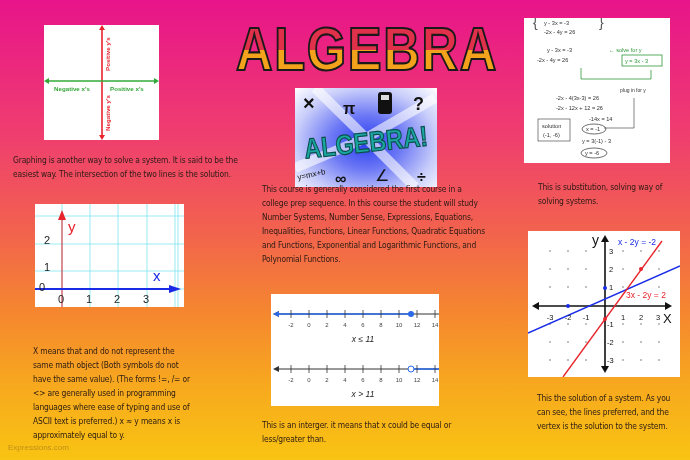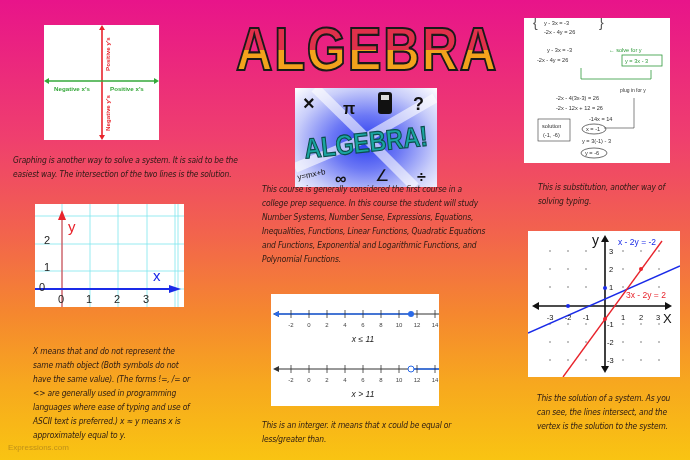--- a/index.html
+++ b/index.html
@@ -11,21 +11,20 @@
   }
   .card { position: absolute; background: #ffffff; overflow: hidden; }
   .txt {
     position: absolute;
     font-family: "DejaVu Sans Condensed", "DejaVu Sans", sans-serif;
     font-stretch: condensed;
     color: #2a1a14;
     font-size: 8.4px;
     line-height: 14px;
     letter-spacing: -0.15px;
-    font-style: italic;
   }
   .title {
     position: absolute;
     left: 232px; top: 12px; width: 270px; height: 66px;
   }
   .watermark {
     position: absolute; left: 8px; top: 443px;
     font-family: "Liberation Sans", sans-serif;
     font-size: 8px; color: #b5891a; opacity: 0.85;
   }
@@ -107,21 +106,21 @@
     <ellipse cx="70" cy="111" rx="12" ry="5" fill="none" stroke="#333" stroke-width="0.7"></ellipse>
     <text x="62" y="113">x = -1</text>
     <rect x="14" y="101" width="32" height="22" fill="none" stroke="#333" stroke-width="0.6"></rect>
     <text x="18" y="110">solution</text>
     <text x="19" y="119">(-1, -6)</text>
     <text x="58" y="125">y = 3(-1) - 3</text>
     <ellipse cx="70" cy="135" rx="13" ry="5" fill="none" stroke="#333" stroke-width="0.7"></ellipse>
     <text x="61" y="137">y = -6</text>
   </svg>
 </div>
-<div class="txt" style="left:538px; top:180px; width:140px;">This is substitution, another way of solving typing.</div>
+<div class="txt" style="left:538px; top:180px; width:140px;">This is substitution, solving way of solving systems.</div>
 
 <div class="card" style="left:35px; top:204px; width:149px; height:103px;">
   <svg width="149" height="103" viewBox="0 0 149 103">
     <g stroke="#7fe6ee" stroke-width="0.8">
       <line x1="0" y1="12" x2="149" y2="12"></line>
       <line x1="0" y1="40" x2="149" y2="40"></line>
       <line x1="0" y1="67" x2="149" y2="67"></line>
       <line x1="0" y1="85" x2="149" y2="85"></line>
       <line x1="27" y1="0" x2="27" y2="103"></line>
       <line x1="55" y1="0" x2="55" y2="103"></line>
@@ -279,15 +278,15 @@
     <g font-size="7.5" fill="#111">
       <text x="81" y="23">3</text>
       <text x="81" y="41">2</text>
       <text x="81" y="59">1</text>
       <text x="79" y="96">-1</text>
       <text x="79" y="114">-2</text>
       <text x="79" y="132">-3</text>
     </g>
   </svg>
 </div>
-<div class="txt" style="left:537px; top:391px; width:140px;">This the solution of a system. As you can see, the lines intersect, and the vertex is the solution to the system.</div>
+<div class="txt" style="left:537px; top:391px; width:140px;">This the solution of a system. As you can see, the lines preferred, and the vertex is the solution to the system.</div>
 
 <div class="watermark">Expressions.com</div>
 
 </body></html>

